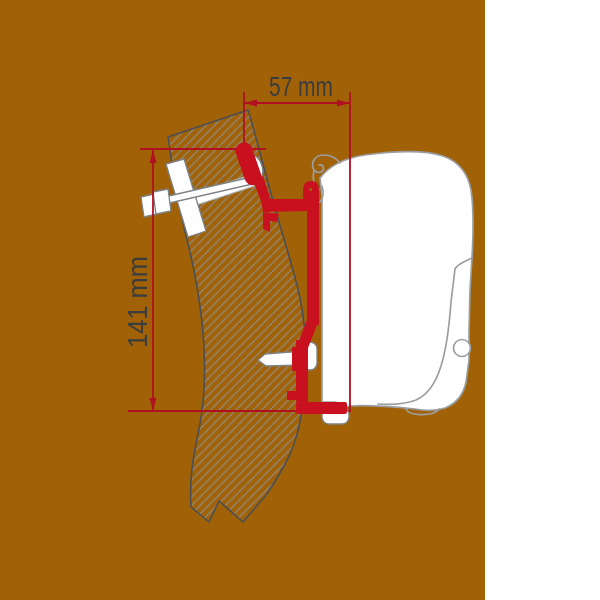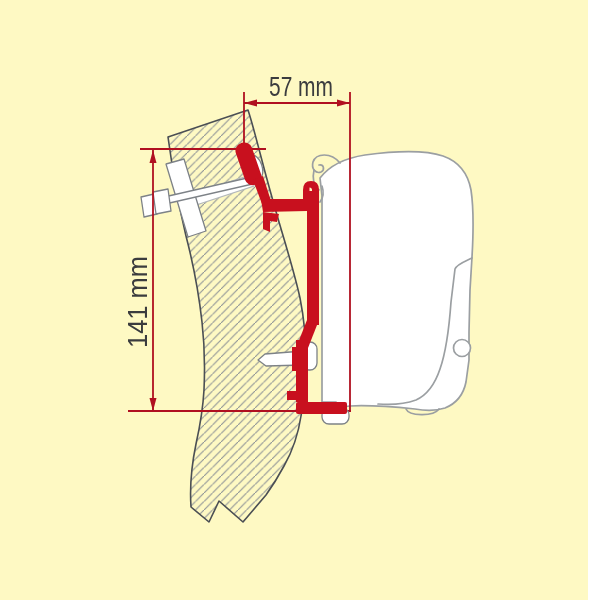--- a/index.html
+++ b/index.html
@@ -1,16 +1,16 @@
 <!DOCTYPE html>
 <html><head>
 <meta charset="utf-8">
 <style>
   html,body{margin:0;padding:0;background:#ffffff;}
-  .stage{width:588px;height:600px;position:relative;background:#fef9c3;overflow:hidden;}
+  .stage{width:485px;height:600px;position:relative;background:#a16207;overflow:hidden;}
   svg{display:block;}
   .wall-outline{fill:none;stroke:#4b4f54;stroke-width:1.6;stroke-linejoin:round;}
   .hardware{fill:#ffffff;stroke:#7d8287;stroke-width:1.3;stroke-linejoin:round;}
   .hardware-soft{fill:#ffffff;stroke:#b3b8bc;stroke-width:1.1;}
   .case-line{fill:none;stroke:#9b9fa2;stroke-width:1.7;stroke-linecap:round;stroke-linejoin:round;}
   .case-fill{fill:#ffffff;stroke:#9b9fa2;stroke-width:1.7;stroke-linejoin:round;}
   .dim-line{fill:none;stroke-width:1.8;}
   .dim-label{fill:#3b3c3e;font-family:"Liberation Sans","DejaVu Sans",sans-serif;font-size:27px;}
 </style>
 </head>

